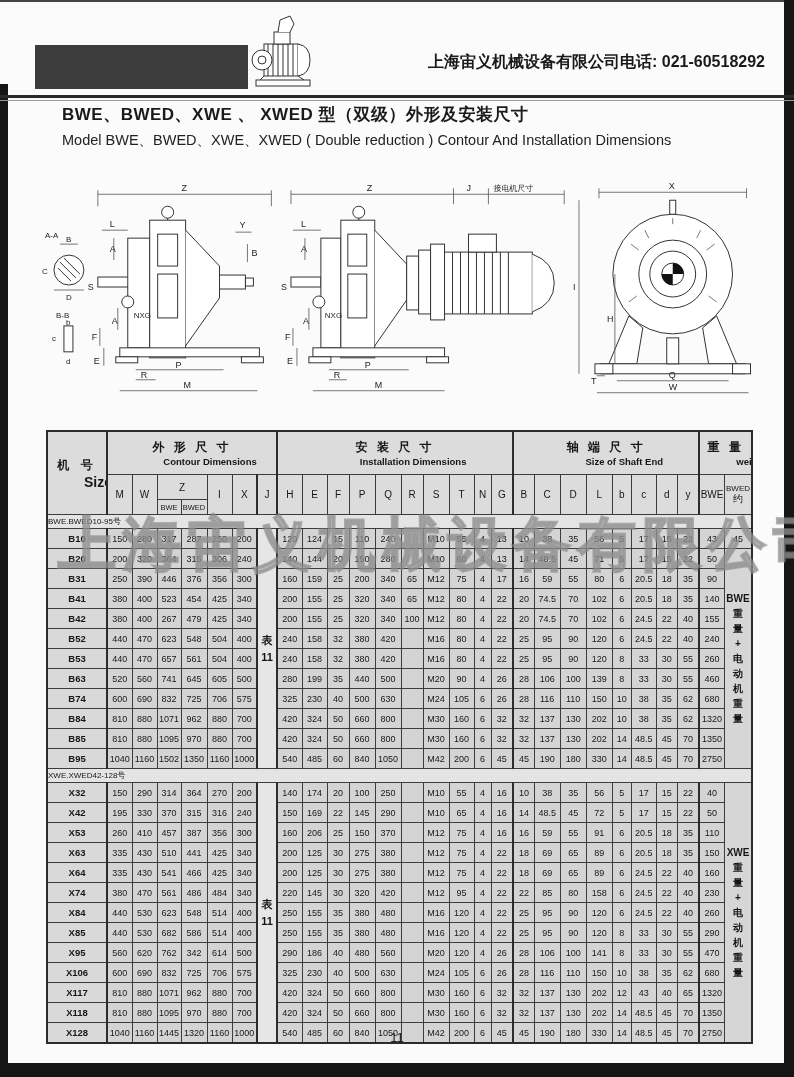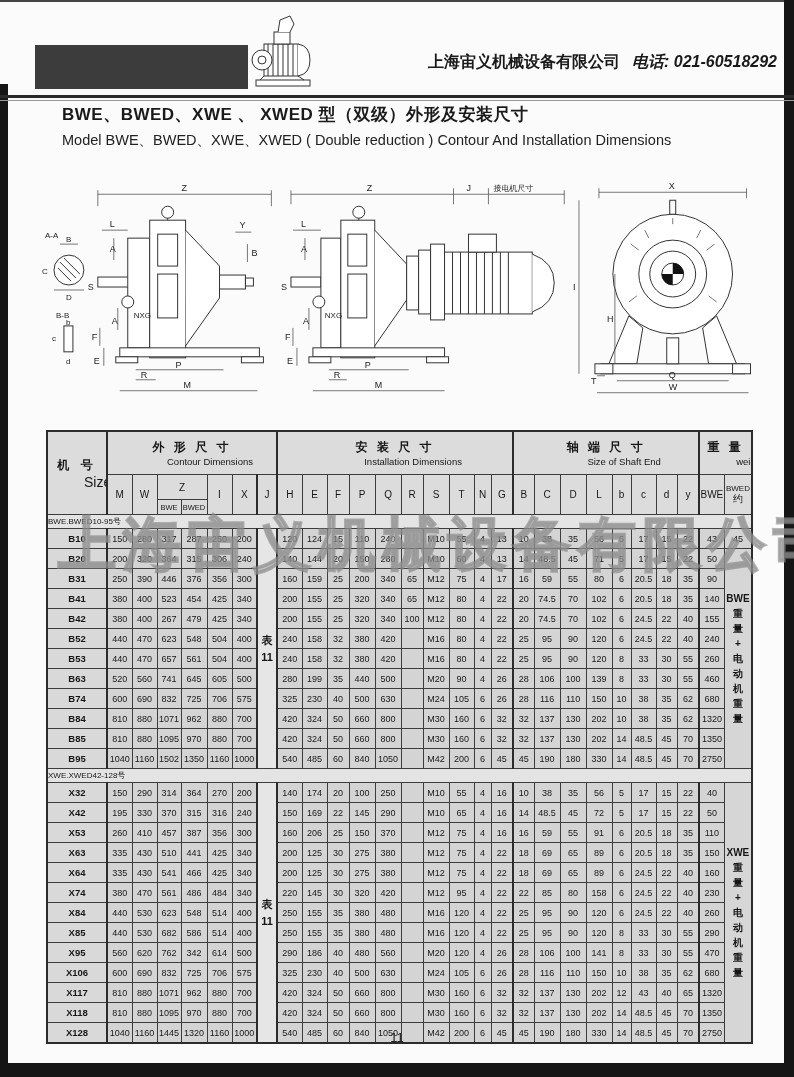--- a/index.html
+++ b/index.html
@@ -11,21 +11,21 @@
   
   .frame-right{position:absolute;right:0;top:0;width:10px;height:1077px;background:#151515;}
   .frame-left{position:absolute;left:0;top:84px;width:8px;height:993px;background:#151515;}
   .frame-bottom{position:absolute;left:0;bottom:0;width:794px;height:14px;background:#151515;}
   .frame-top{position:absolute;left:0;top:0;width:794px;height:2px;background:#444;}
 
   
   .header-bar{position:absolute;left:35px;top:45px;width:213px;height:44px;background:#3c3c3c;}
   .header-motor{position:absolute;left:250px;top:14px;}
   .company-line{position:absolute;left:428px;top:52px;width:350px;font-size:16px;font-weight:bold;white-space:nowrap;}
-  .company-line .phone{margin-left:12px;font-style:italic;}
+  .company-line .phone{}
   .header-rule{position:absolute;left:0;top:95px;width:794px;height:0;border-top:3px solid #2a2a2a;}
   .header-rule2{position:absolute;left:0;top:100px;width:794px;height:0;border-top:1px solid #9a9a9a;}
 
   .title-zh{position:absolute;left:62px;top:103px;font-size:17px;font-weight:bold;letter-spacing:.5px;}
   .title-en{position:absolute;left:62px;top:131px;font-size:14.5px;color:#222;}
 
   
   .diagrams{position:absolute;left:40px;top:178px;width:730px;height:222px;display:flex;justify-content:space-between;}
   .diagrams svg{display:block;}
   .dwg text{font-family:"Liberation Sans",sans-serif;font-size:9px;fill:#222;}
@@ -42,21 +42,21 @@
     font-size:9px;
   }
   .spec-table th,.spec-table td{
     border:1px solid #3c3c3c;text-align:center;vertical-align:middle;
     padding:0;background:#d4d4d4;color:#161616;overflow:hidden;
   }
   .spec-table{border:2px solid #2c2c2c;}
   .spec-table th{background:#dcdcdc;}
   .hr1 th{height:42px;}
   .hr1 .g-zh{display:block;font-size:12px;font-weight:bold;letter-spacing:3px;}
-  .hr1 .g-en{display:block;font-size:9.5px;font-weight:normal;padding-left:36px;}
+  .hr1 .g-en{display:block;font-size:9.5px;font-weight:bold;padding-left:36px;}
   .size-h .g-zh{font-size:12px;letter-spacing:4px;}
   .size-h .g-en{font-size:14px;}
   .hr2 th{height:24px;font-size:10px;font-weight:normal;}
   .hr3 th{height:14px;font-size:7.5px;font-weight:normal;}
   .wd-h span{display:block;line-height:1.1;}
   .wd-h .top{font-size:8px;}
   .wd-h .bot{font-size:10px;}
   .bl{border-left:2px solid #2c2c2c !important;}
   .data-row td{height:19px;}
   .size-cell{font-weight:700;font-size:9.5px;background:#d9d9d9 !important;}

